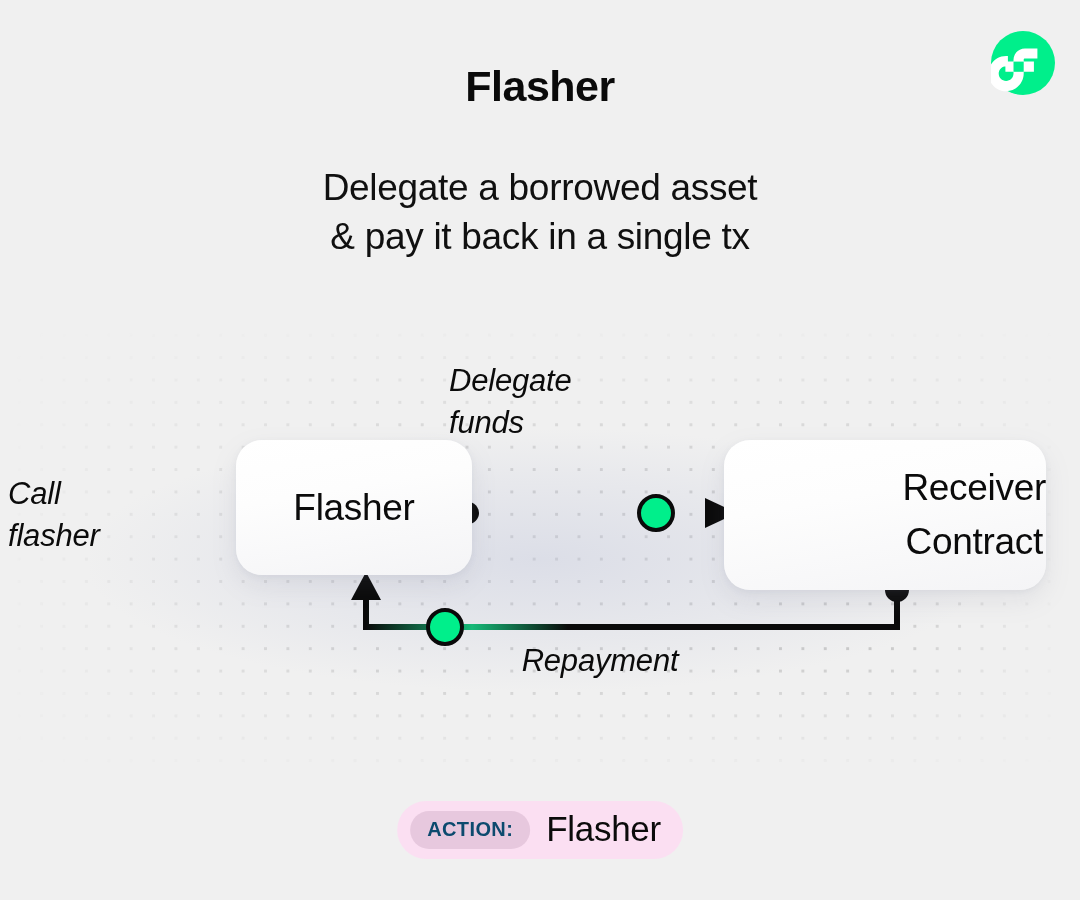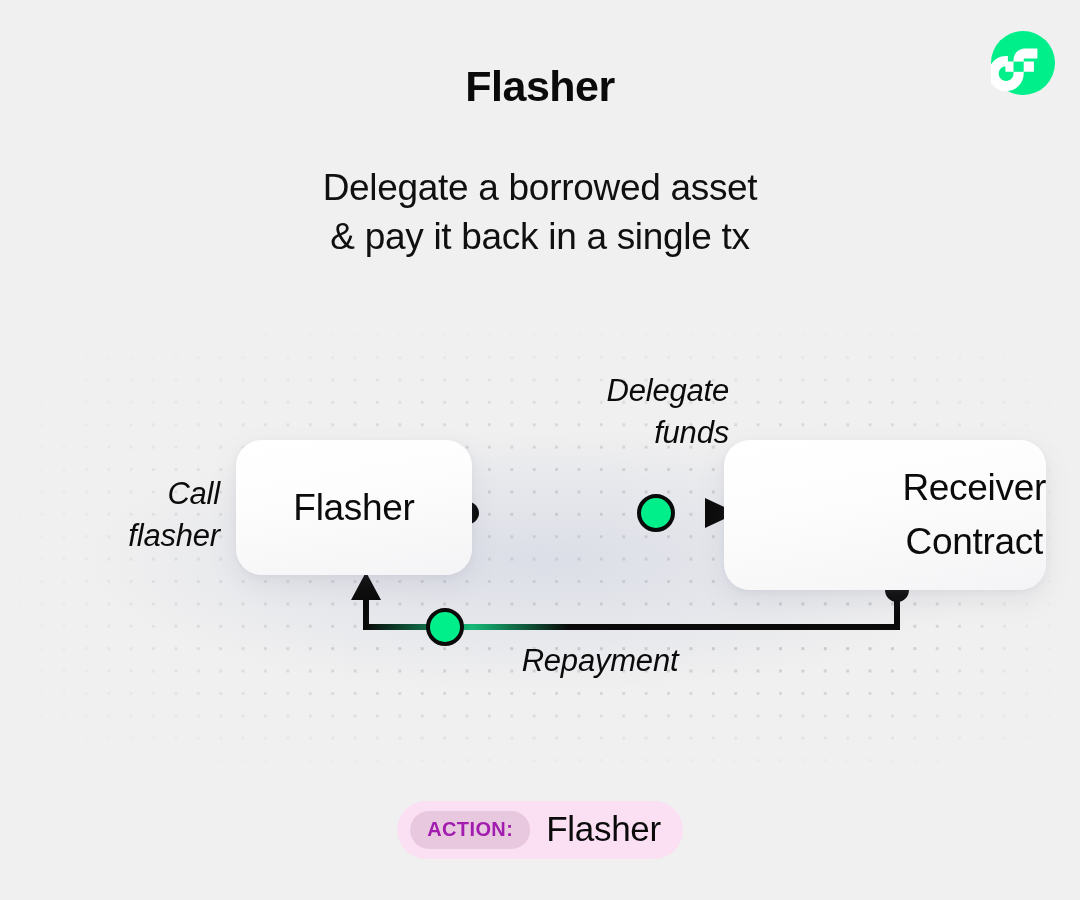--- a/index.html
+++ b/index.html
@@ -130,31 +130,31 @@
     position: absolute;
     font-style: italic;
     font-size: 31px;
     line-height: 42px;
     color: #0b0b0b;
     letter-spacing: -0.2px;
     white-space: pre-line;
   }
 
   #label-call-flasher {
-    left: 20px;
+    left: 8px;
     top: 473px;
     width: 200px;
-    text-align: right;
+    text-align: left;
   }
 
   #label-delegate-funds {
     left: 449px;
-    top: 370px;
+    top: 360px;
     width: 280px;
-    text-align: right;
+    text-align: left;
   }
 
   #label-repayment {
     left: 440px;
     top: 640px;
     width: 320px;
     text-align: center;
   }
 
   
@@ -167,21 +167,21 @@
     background: #fbdff2;
     border-radius: 29px;
     display: flex;
     align-items: center;
     padding: 0 22px 0 13px;
     gap: 16px;
   }
 
   #action-badge-tag {
     background: #e7c8de;
-    color: #a21caf;
+    color: #0c4a6e;
     border-radius: 20px;
     font-size: 20px;
     font-weight: 700;
     letter-spacing: 0.4px;
     padding: 7px 17px 8px 17px;
   }
 
   #action-badge-value {
     font-size: 35px;
     color: #0b0b0b;

